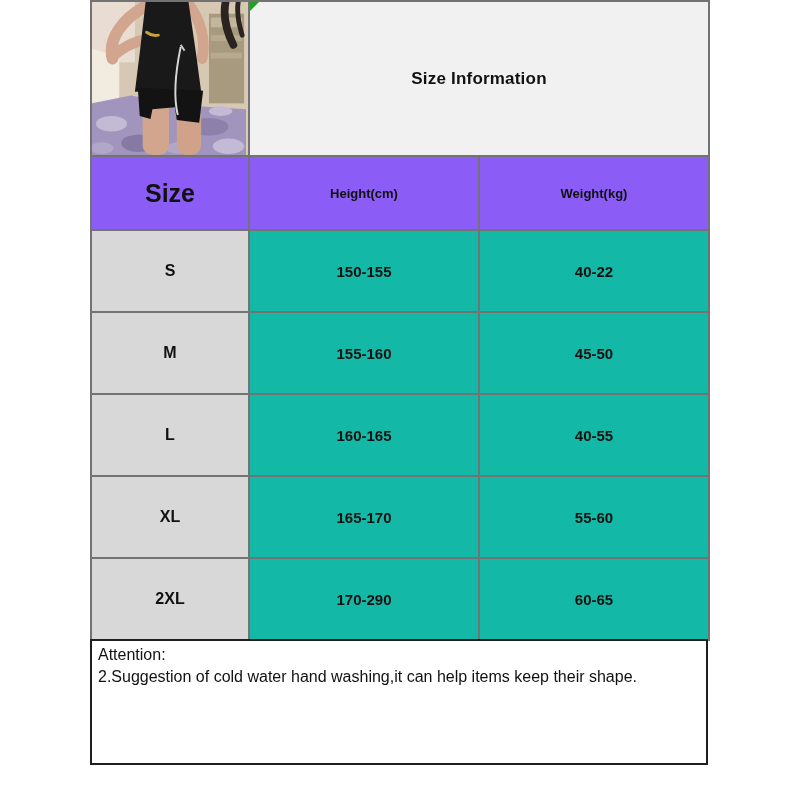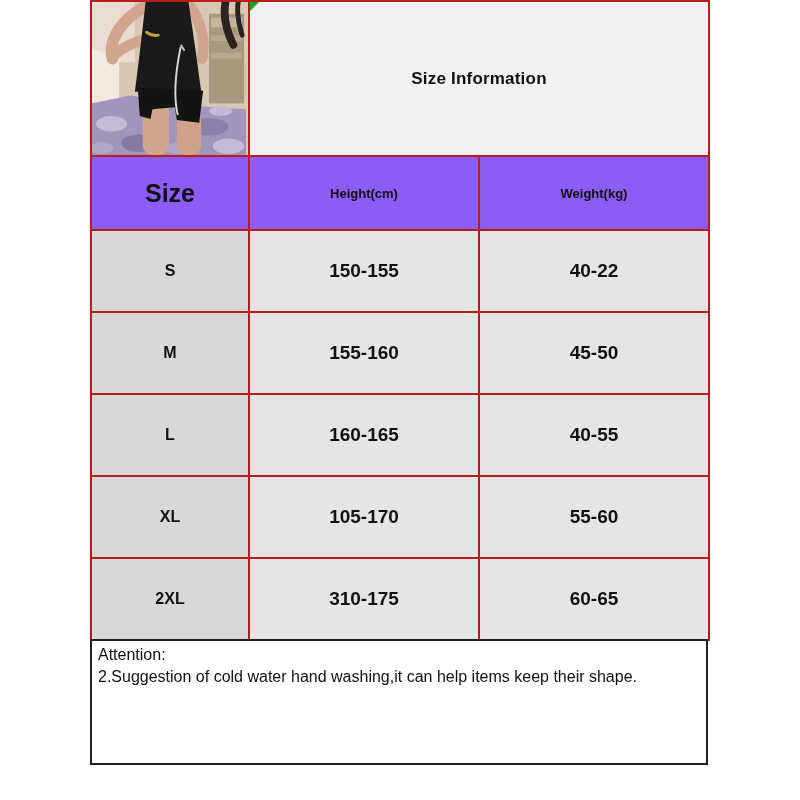--- a/index.html
+++ b/index.html
@@ -23,21 +23,21 @@
     left: 90px;
     top: 0;
     width: 618px;
   }
   table.size-table {
     border-collapse: collapse;
     table-layout: fixed;
     width: 618px;
   }
   table.size-table td, table.size-table th {
-    border: 2px solid #b91c1c;
+    border: 2px solid #737373;
     text-align: center;
     vertical-align: middle;
     padding: 0;
   }
   .photo-cell {
     width: 154px;
     height: 153px;
     background: #d9cbb6;
   }
   .photo-cell svg { display: block; }
@@ -63,22 +63,22 @@
   tr.header-row th { background: #8b5cf6; }
   .size-head { font-size: 25px; font-weight: bold; }
   .col-head  { font-size: 13px; font-weight: bold; }
   tr.data-row { height: 82px; }
   tr.data-row td.size-col {
     background: #d8d8d8;
     font-size: 16px;
     font-weight: bold;
   }
   tr.data-row td.val-col {
-    background: #e5e5e5;
-    font-size: 19px;
+    background: #14b8a6;
+    font-size: 15px;
     font-weight: bold;
   }
   .attention-box {
     box-sizing: border-box;
     width: 618px;
     min-height: 126px;
     margin-top: -2px;
     border: 2px solid #1f1f1f;
     background: #ffffff;
     padding: 3px 8px 8px 6px;
@@ -167,26 +167,26 @@
         <td class="val-col">155-160</td>
         <td class="val-col">45-50</td>
       </tr>
       <tr class="data-row">
         <td class="size-col">L</td>
         <td class="val-col">160-165</td>
         <td class="val-col">40-55</td>
       </tr>
       <tr class="data-row">
         <td class="size-col">XL</td>
-        <td class="val-col">105-170</td>
+        <td class="val-col">165-170</td>
         <td class="val-col">55-60</td>
       </tr>
       <tr class="data-row">
         <td class="size-col">2XL</td>
-        <td class="val-col">310-175</td>
+        <td class="val-col">170-290</td>
         <td class="val-col">60-65</td>
       </tr>
     </tbody>
       </table>
 
     <div class="attention-box">
       <div class="attention-heading">Attention:</div>
       <div class="attention-note">2.Suggestion of cold water hand washing,it can help items keep their shape.</div>
     </div>
 

